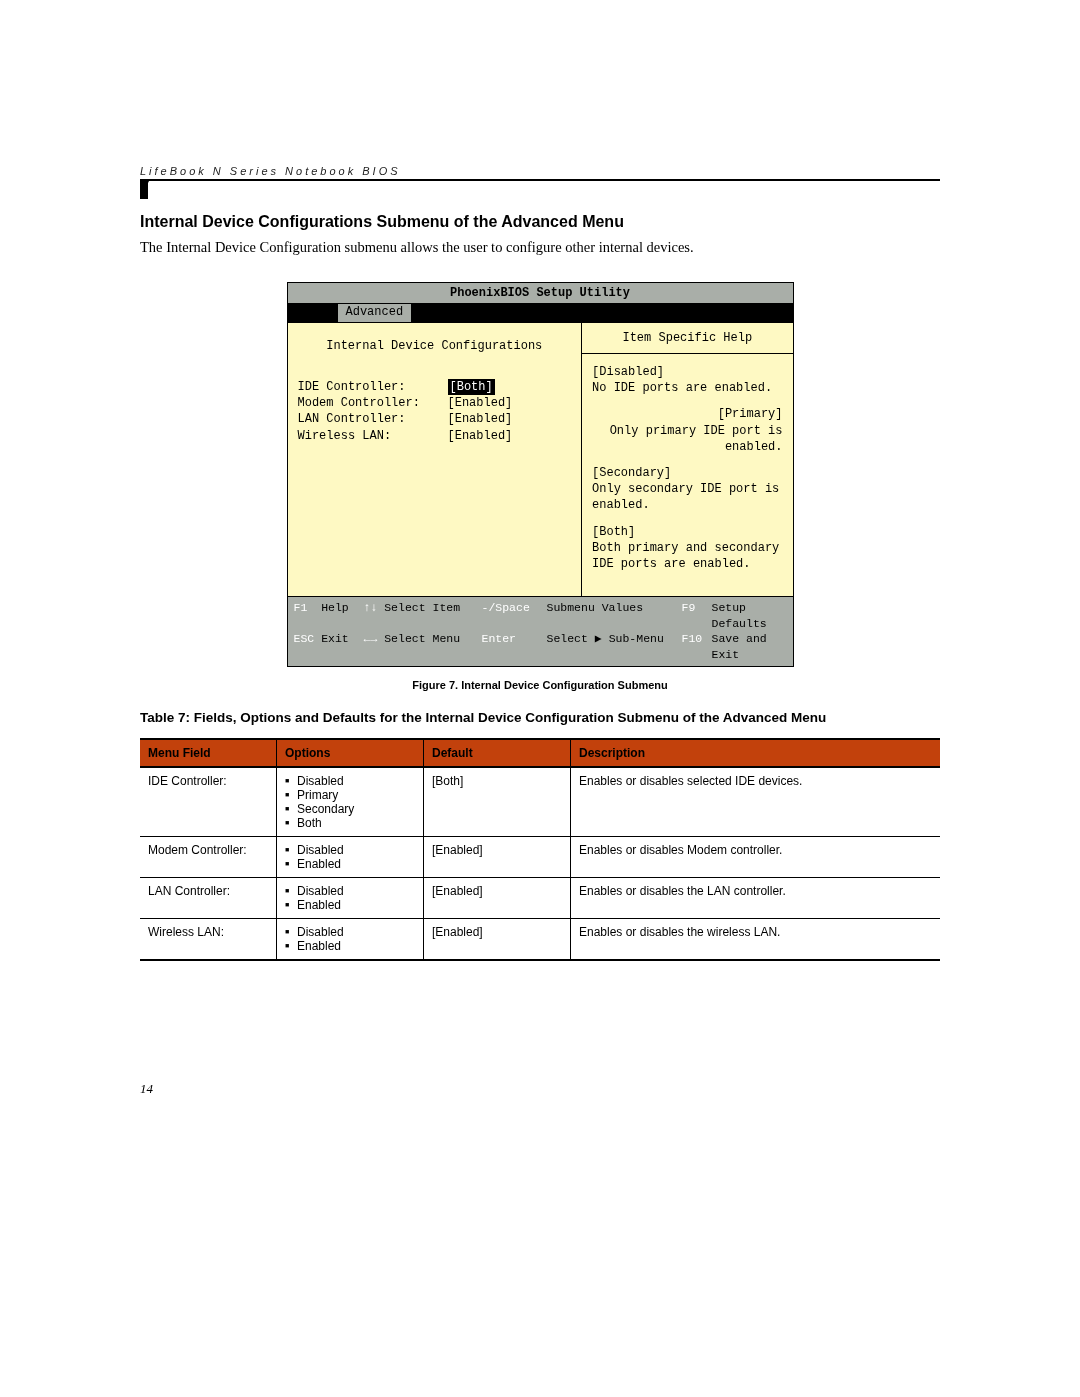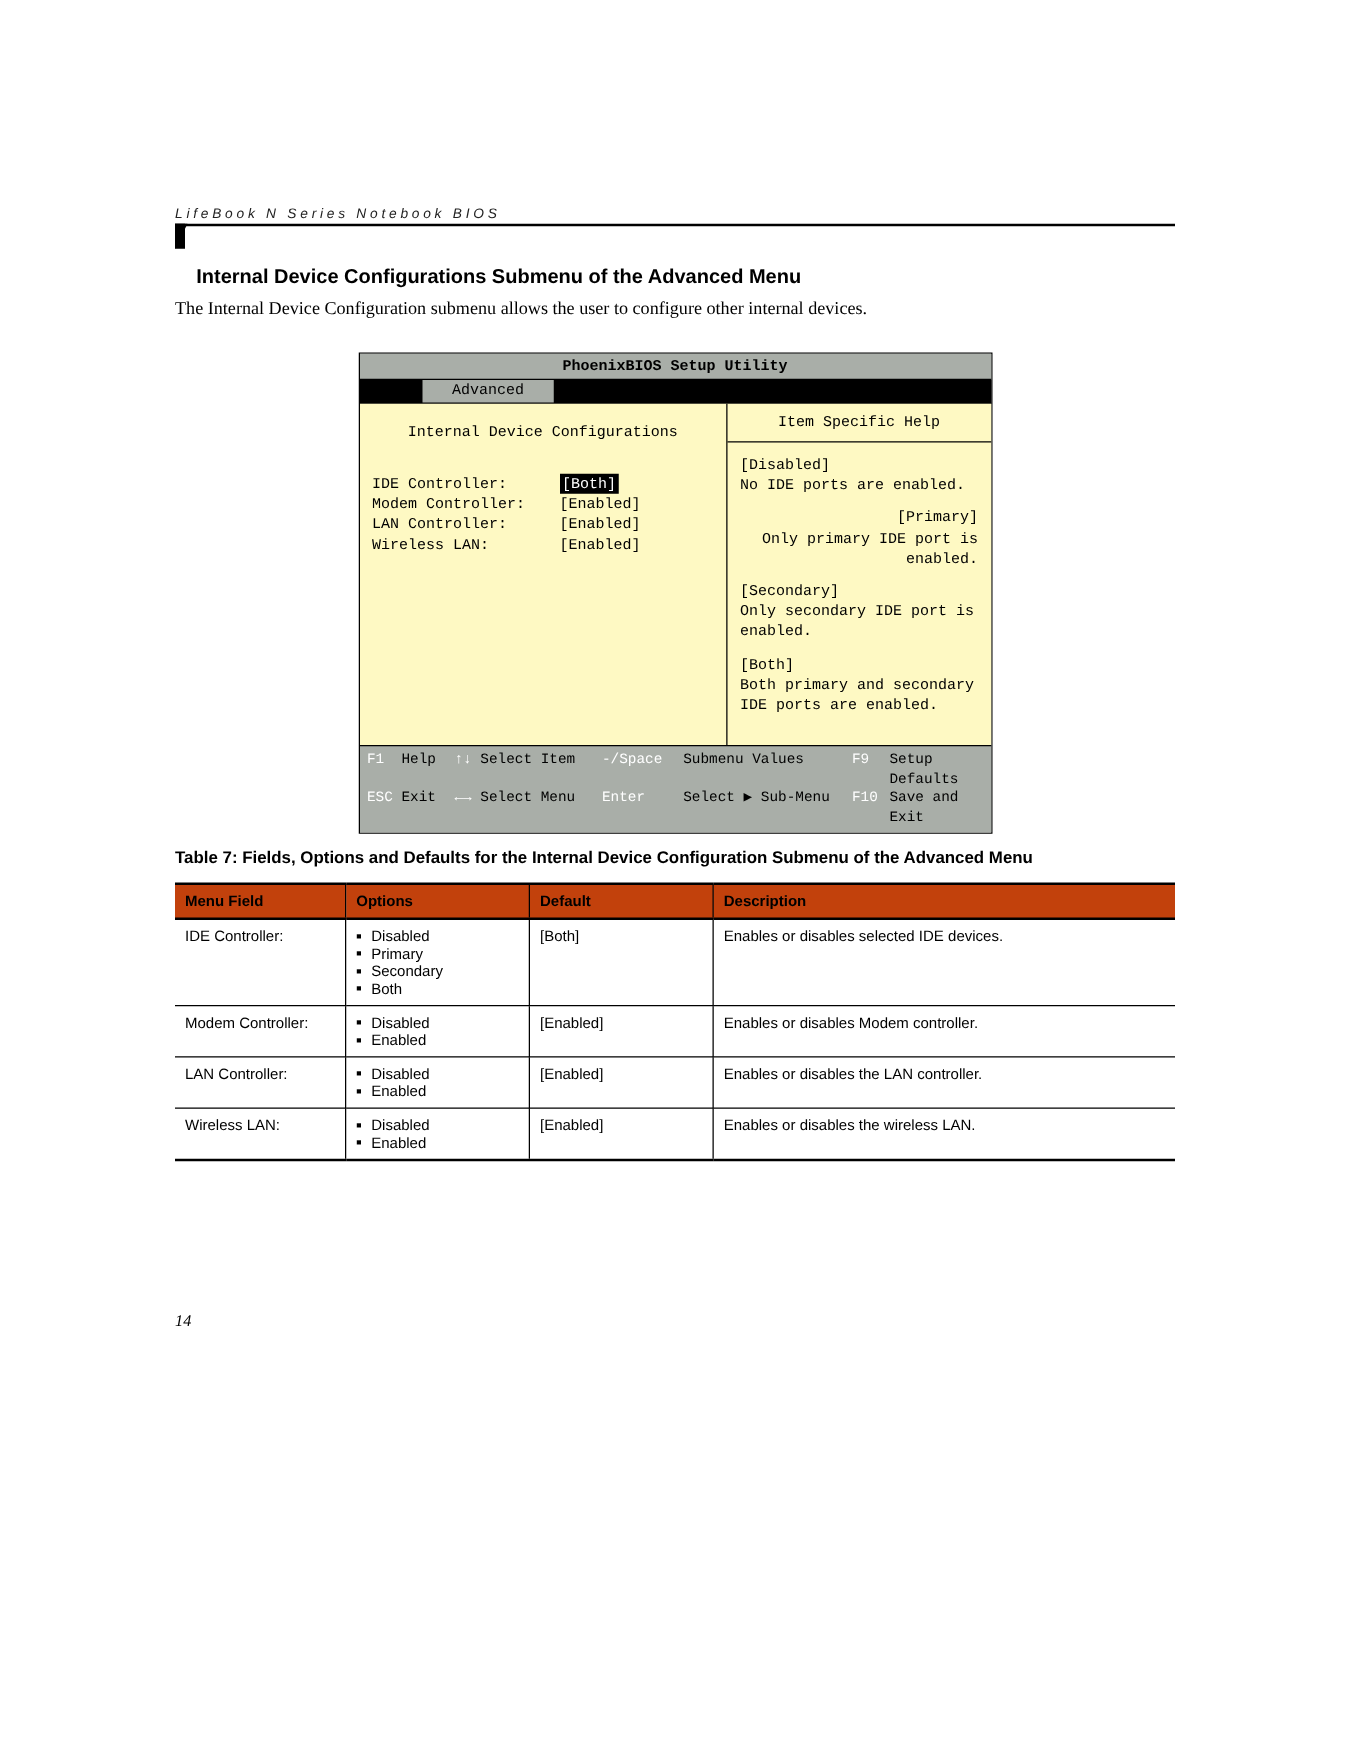--- a/index.html
+++ b/index.html
@@ -52,21 +52,21 @@
     top: -20px;
     left: 0;
     width: 8px;
     height: 20px;
     background: #000;
   }
   h2.section {
     font-family: Arial, Helvetica, sans-serif;
     font-weight: bold;
     font-size: 16px;
-    margin: 0 0 8px 17px;
+    margin: 0 0 8px 0;
   }
   p.intro {
     font-family: Georgia, 'Times New Roman', serif;
     font-size: 14.5px;
     margin: 0 0 26px 0;
   }
   
   .bios {
     width: 505px;
     margin: 0 auto 10px auto;
@@ -85,21 +85,21 @@
     background: #000;
     color: #fff;
     padding: 0;
     height: 18px;
     border-bottom: 1px solid #000;
   }
   .bios-tab {
     display: inline-block;
     background: #a9aea8;
     color: #000;
-    padding: 1px 24px;
+    padding: 1px 8px;
     margin-left: 50px;
     height: 16px;
   }
   .bios-body {
     display: flex;
     background: #fef9c3;
   }
   .bios-left {
     flex: 1.3;
     border-right: 1px solid #000;
@@ -281,20 +281,21 @@
         <span class="c1"><span class="wht">ESC</span>&nbsp;<span>Exit</span></span>
         <span class="c2"><span class="wht">←→</span>&nbsp;<span>Select Menu</span></span>
         <span class="c3"><span class="wht">Enter</span></span>
         <span class="c4"><span>Select ▶ Sub-Menu</span></span>
         <span class="c5"><span class="wht">F10</span></span>
         <span class="c6"><span>Save and Exit</span></span>
       </div>
     </div>
   </div>
 
+  <div class="fig-caption">Figure 7.  Internal Device Configuration Submenu</div>
 
   <div class="table-title">Table 7: Fields, Options and Defaults for the Internal Device Configuration Submenu of the Advanced Menu</div>
 
   <table class="spec">
     <thead>
       <tr>
         <th class="col-menu">Menu Field</th>
         <th class="col-opt">Options</th>
         <th class="col-def">Default</th>
         <th>Description</th>

